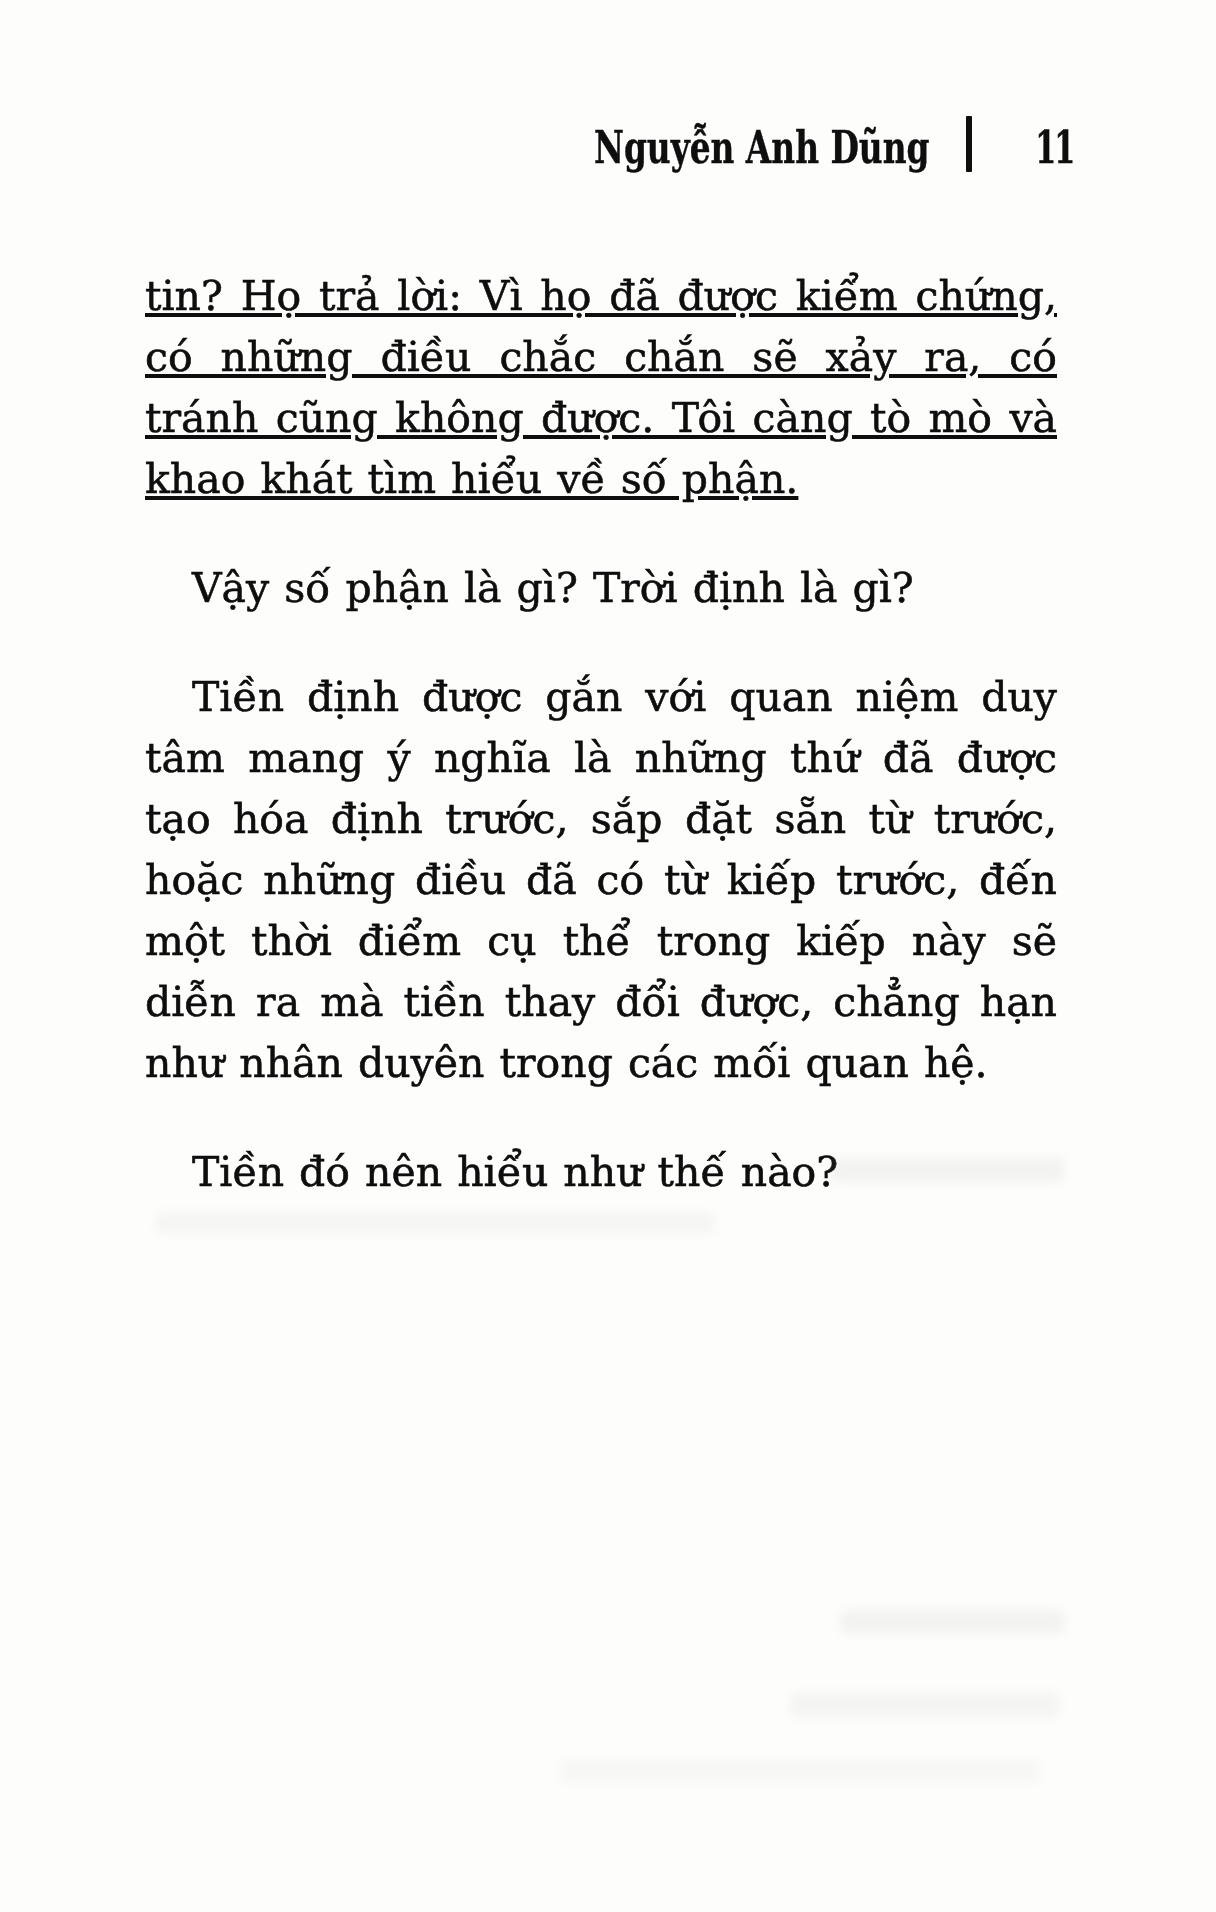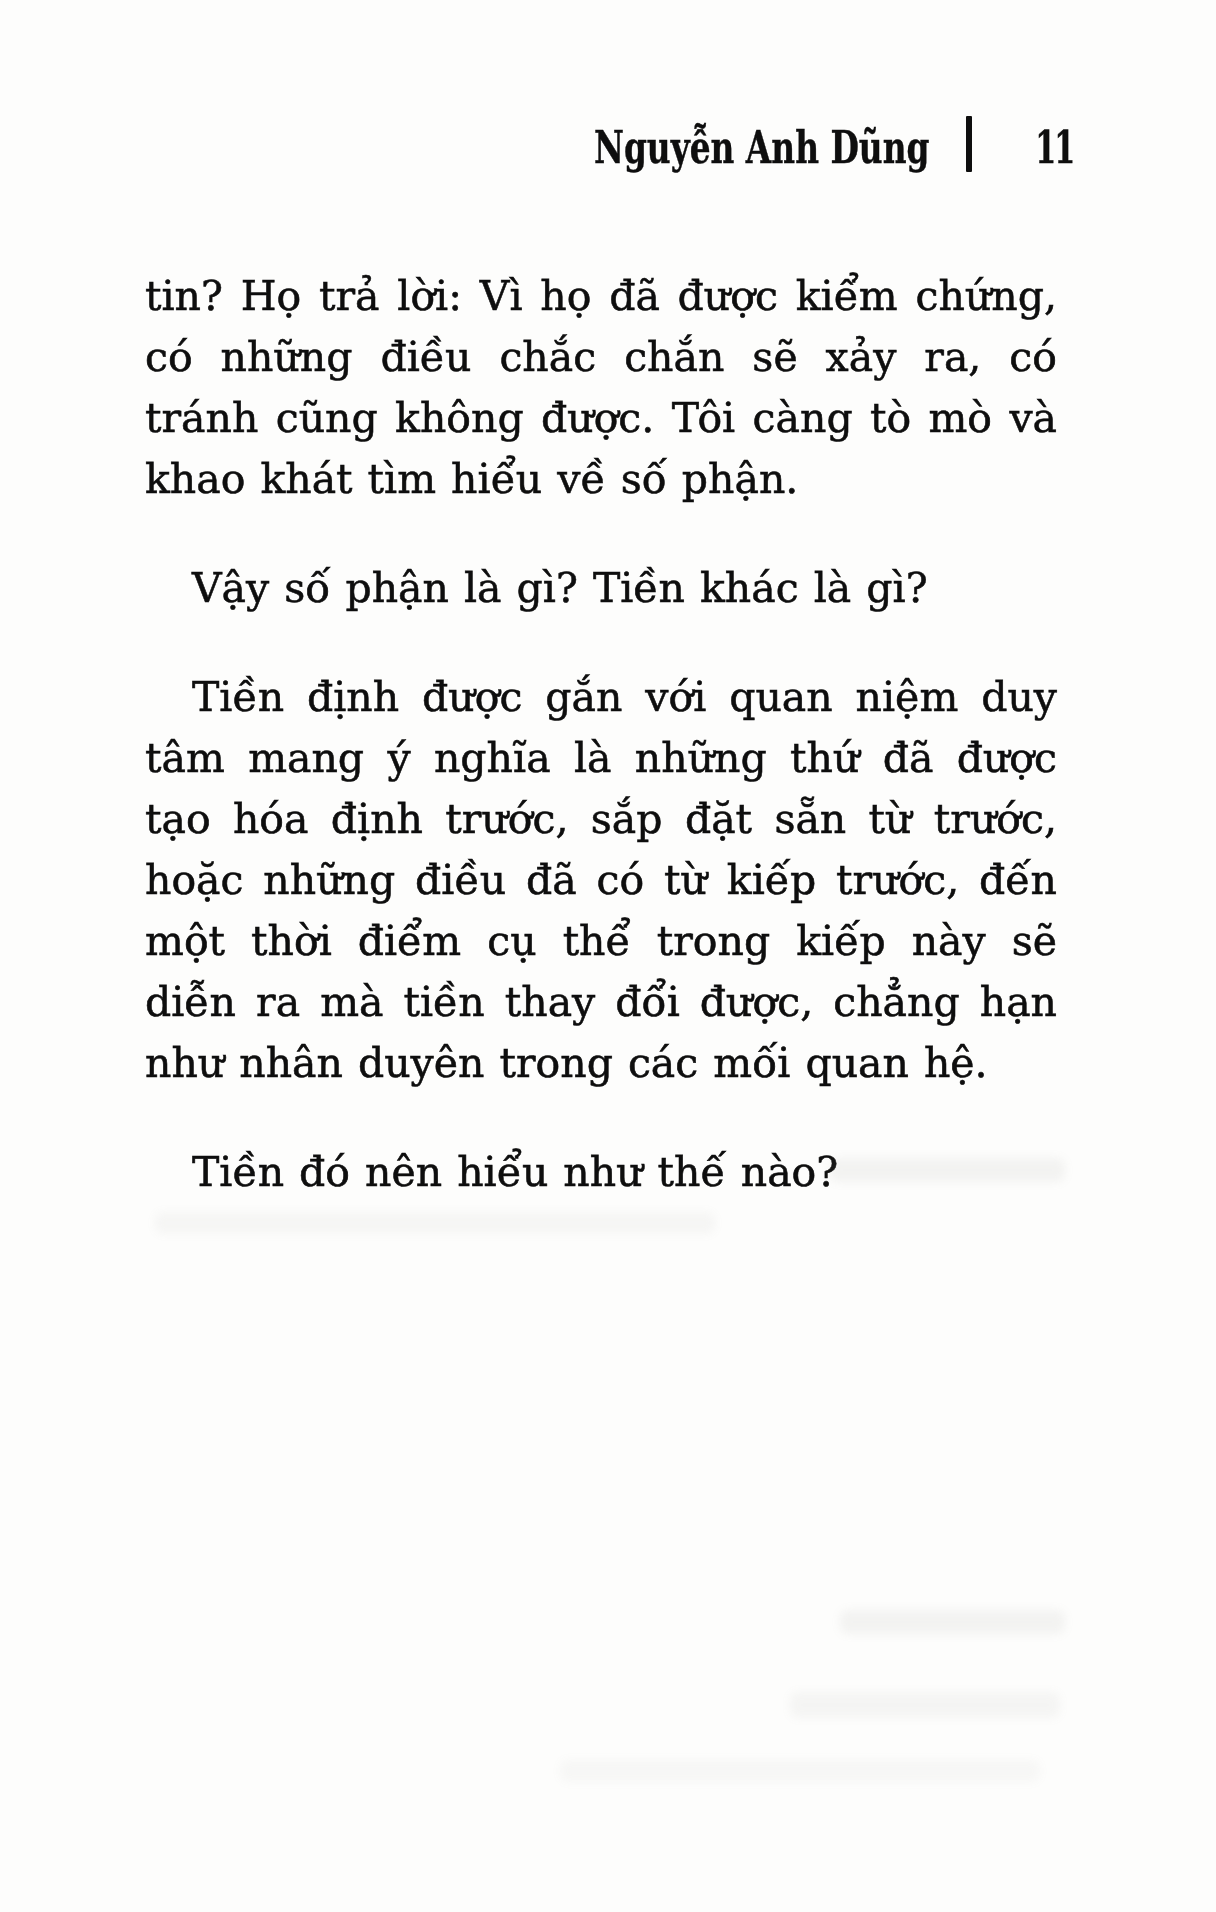--- a/index.html
+++ b/index.html
@@ -70,20 +70,21 @@
     margin: 0 0 48px 0;
     font-size: 41px;
     line-height: 61px;
     text-align: justify;
     text-indent: 47px;
     -webkit-text-stroke: 0.55px #0e0e0e;
     word-spacing: 2px;
   }
   .para.continued {
     text-indent: 0;
+    text-decoration: underline;
   }
 
   
   .bleed {
     position: absolute;
     background: #9a9a94;
     opacity: 0.10;
     filter: blur(5px);
     border-radius: 8px;
     pointer-events: none;
@@ -98,21 +99,21 @@
 <body>
 
 <header class="page-header">
   <span class="author-name">Nguyễn Anh Dũng</span>
   <span class="header-divider">|</span>
   <span class="page-number">11</span>
 </header>
 
 <main class="page-body">
   <p class="para continued">tin? Họ trả lời: Vì họ đã được kiểm chứng, có những điều chắc chắn sẽ xảy ra, có tránh cũng không được. Tôi càng tò mò và khao khát tìm hiểu về số phận.</p>
-  <p class="para">Vậy số phận là gì? Tiền khác là gì?</p>
+  <p class="para">Vậy số phận là gì? Trời định là gì?</p>
   <p class="para">Tiền định được gắn với quan niệm duy tâm mang ý nghĩa là những thứ đã được tạo hóa định trước, sắp đặt sẵn từ trước, hoặc những điều đã có từ kiếp trước, đến một thời điểm cụ thể trong kiếp này sẽ diễn ra mà tiền thay đổi được, chẳng hạn như nhân duyên trong các mối quan hệ.</p>
   <p class="para">Tiền đó nên hiểu như thế nào?</p>
 </main>
 
 <div class="bleed bleed-1"></div>
 <div class="bleed bleed-2"></div>
 <div class="bleed bleed-3"></div>
 <div class="bleed bleed-4"></div>
 <div class="bleed bleed-5"></div>
 

